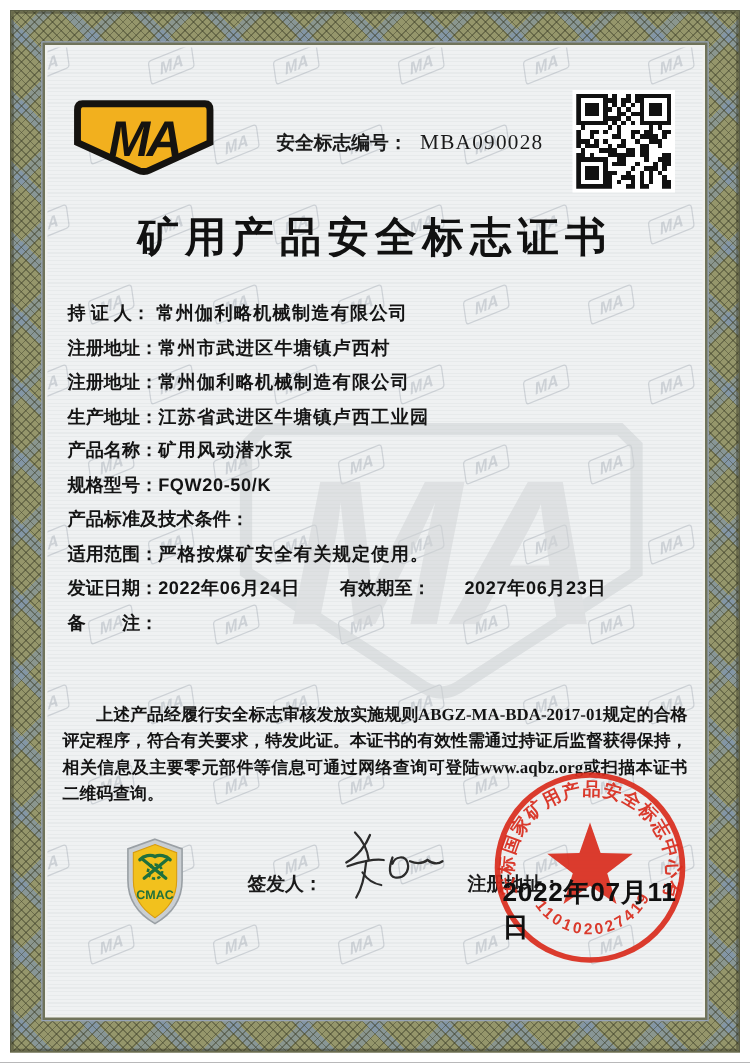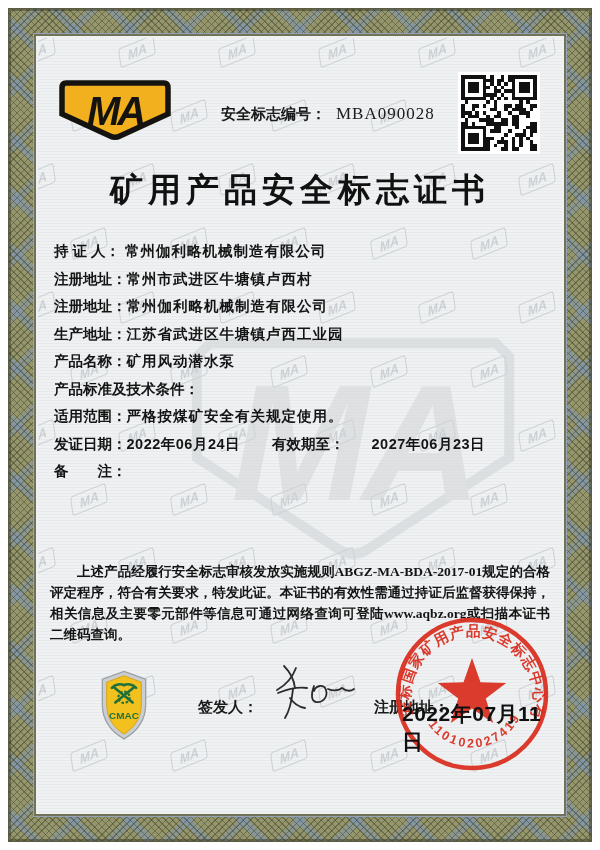--- a/index.html
+++ b/index.html
@@ -414,20 +414,24 @@
         </div>
         <div class="row">
           <span class="lab">生产地址：</span>
           <span class="v-kai">江苏省武进区牛塘镇卢西工业园</span>
         </div>
         <div class="row">
           <span class="lab">产品名称：</span>
           <span class="v-kai">矿用风动潜水泵</span>
         </div>
         <div class="row">
+          <span class="lab">规格型号：</span>
+          <span class="v-hei">FQW20-50/K</span>
+        </div>
+        <div class="row">
           <span class="lab wide">产品标准及技术条件：</span>
         </div>
         <div class="row">
           <span class="lab">适用范围：</span>
           <span class="v-kai">严格按煤矿安全有关规定使用。</span>
         </div>
         <div class="row row-dates">
           <span class="lab">发证日期：</span>
           <span class="v-hei">2022年06月24日</span>
           <span class="pair2">

